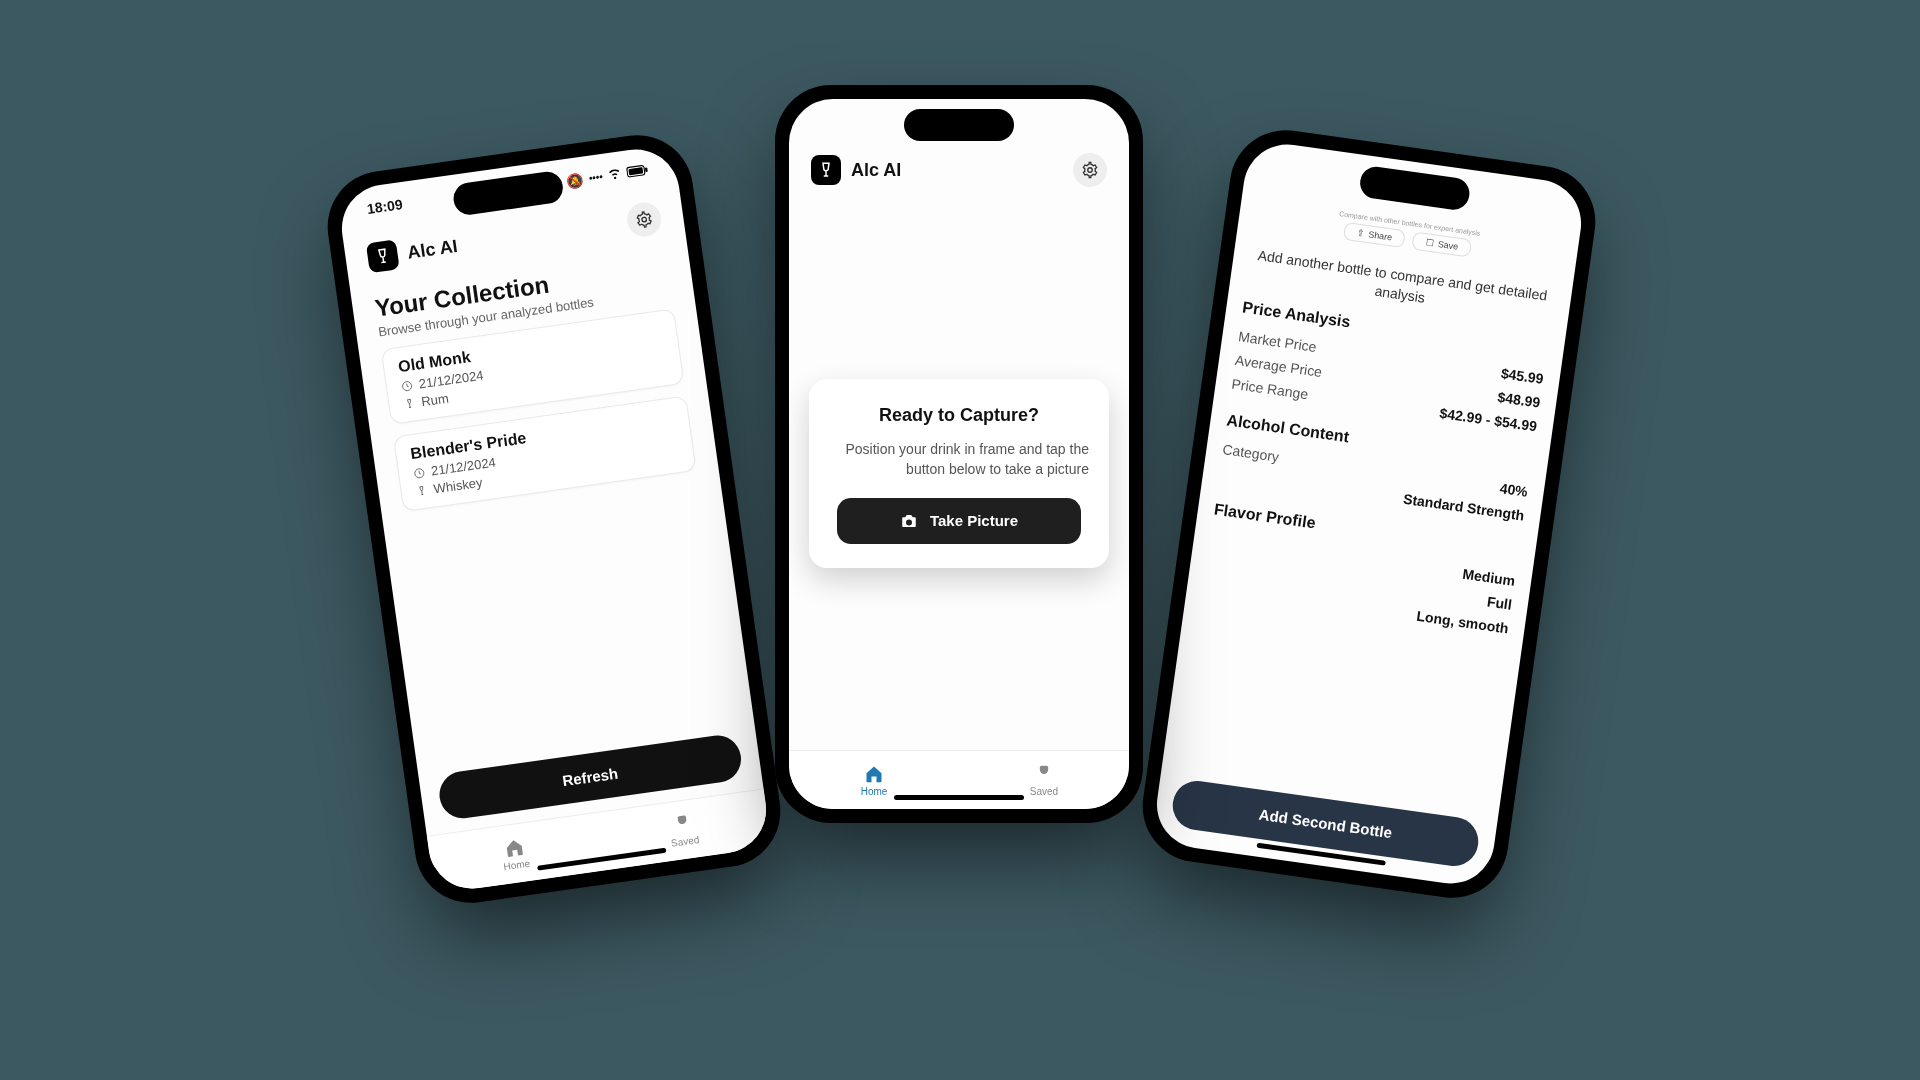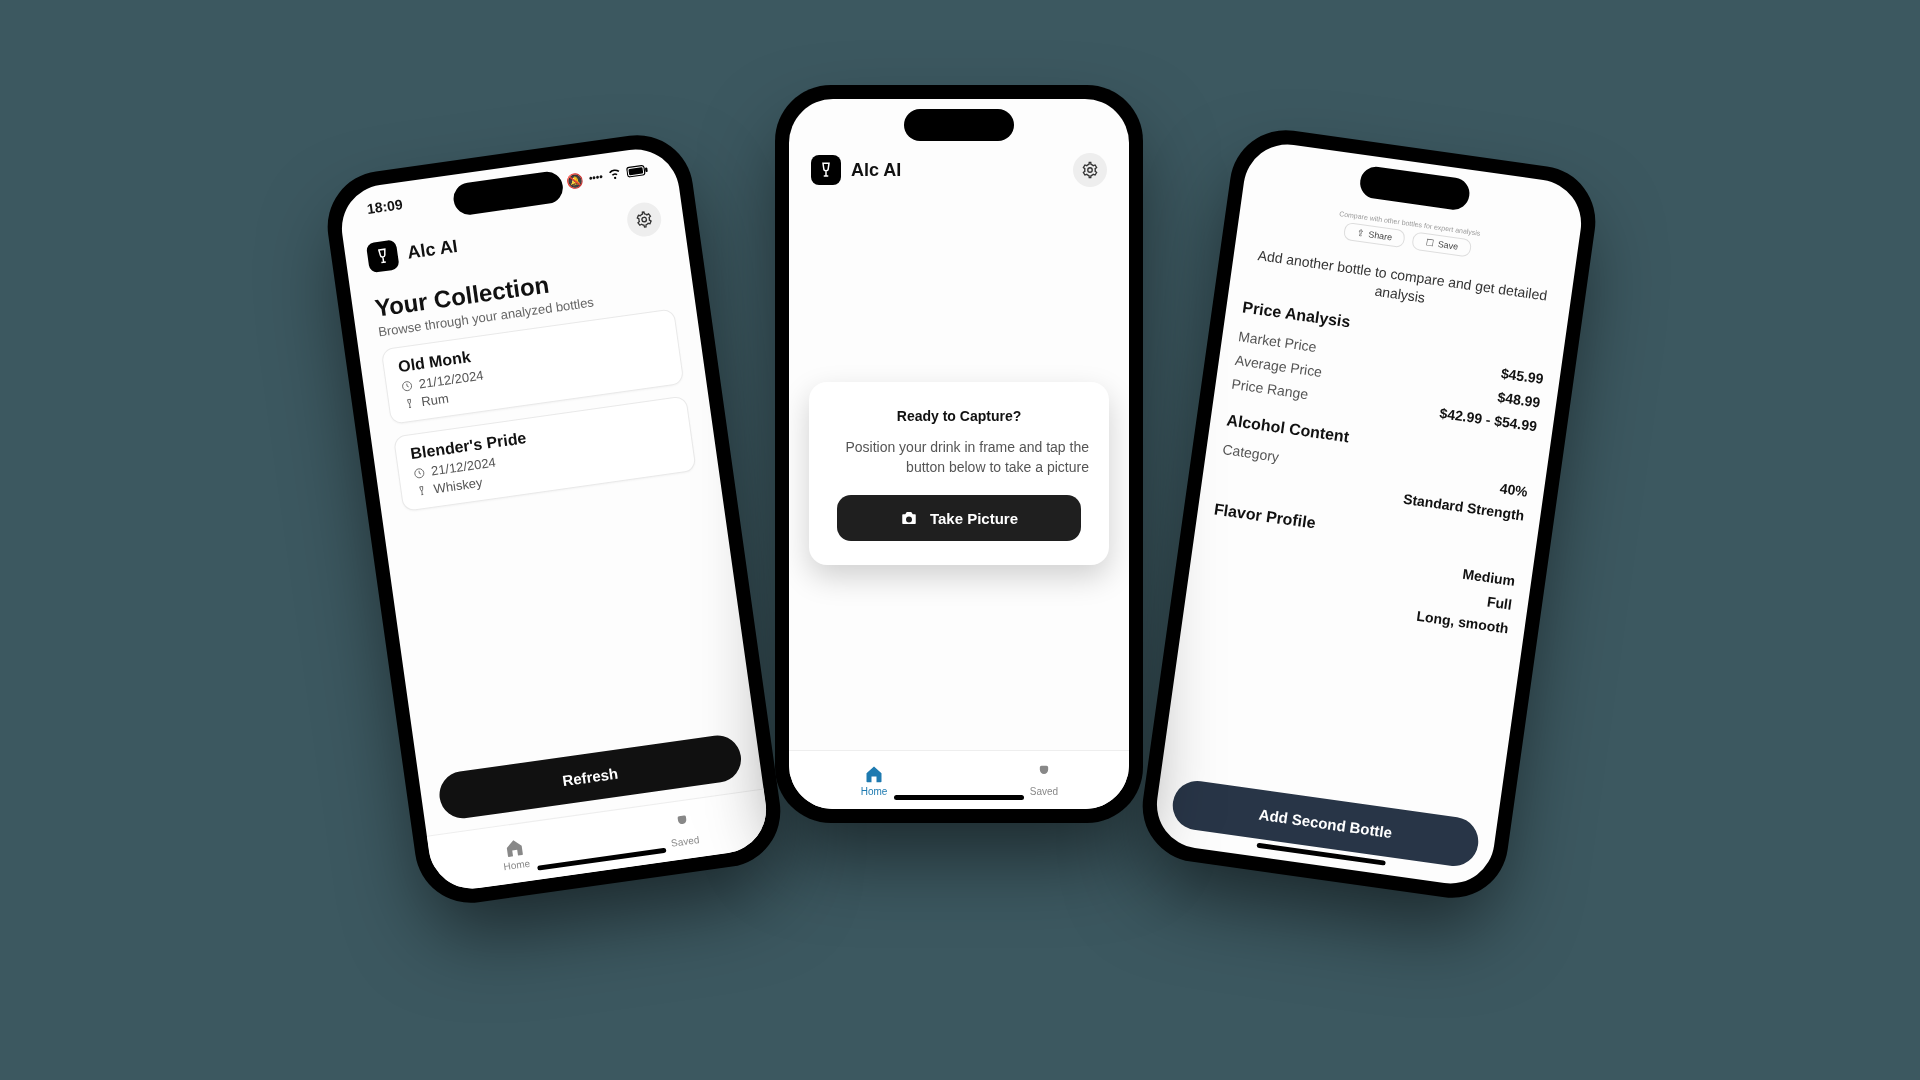--- a/index.html
+++ b/index.html
@@ -35,21 +35,21 @@
   .meta svg{width:12px;height:12px;stroke:#555;fill:none;stroke-width:1.6}
   .big-btn{margin:auto 18px 12px;background:#111;color:#fff;text-align:center;padding:15px;border-radius:28px;font-weight:600;font-size:15px}
   
   .nav{height:58px;border-top:1px solid #eee;display:flex;background:#fff}
   .nav .tab{flex:1;display:flex;flex-direction:column;align-items:center;justify-content:center;gap:2px;font-size:10px;color:#888}
   .nav .tab.active{color:#1e7ab0}
   .nav svg{width:20px;height:20px}
   
   .capwrap{flex:1;display:flex;align-items:center;justify-content:center;padding:0 20px}
   .capcard{background:#fff;border-radius:18px;width:100%;padding:26px 20px 24px;box-shadow:0 12px 30px rgba(0,0,0,.18)}
-  .capcard h3{margin:0 0 14px;text-align:center;font-size:14px;font-weight:800;color:#111}
+  .capcard h3{margin:0 0 14px;text-align:center;font-size:18px;font-weight:800;color:#111}
   .capcard p{margin:0 0 18px;text-align:right;color:#555;font-size:14px;line-height:1.4}
   .cap-btn{background:#1f1f1f;color:#fff;border-radius:14px;padding:14px;display:flex;align-items:center;justify-content:center;gap:12px;font-weight:600;font-size:15px;margin:0 8px}
   .cap-btn svg{width:18px;height:18px;fill:#fff}
   
   .ana{flex:1;padding:56px 16px 0;overflow:hidden;font-size:14px;color:#222}
   .tinybtns{display:flex;gap:8px;justify-content:center;margin-top:4px}
   .tinybtn{border:1px solid #ddd;border-radius:8px;padding:3px 12px;font-size:9px;color:#444;display:flex;gap:4px;align-items:center}
   .add-line{text-align:center;color:#333;font-size:14px;margin:18px 6px 16px;line-height:1.35}
   .sec-title{font-weight:800;font-size:16px;margin:10px 0 8px;color:#111}
   .row{display:flex;justify-content:space-between;padding:4px 0;font-size:14px}

